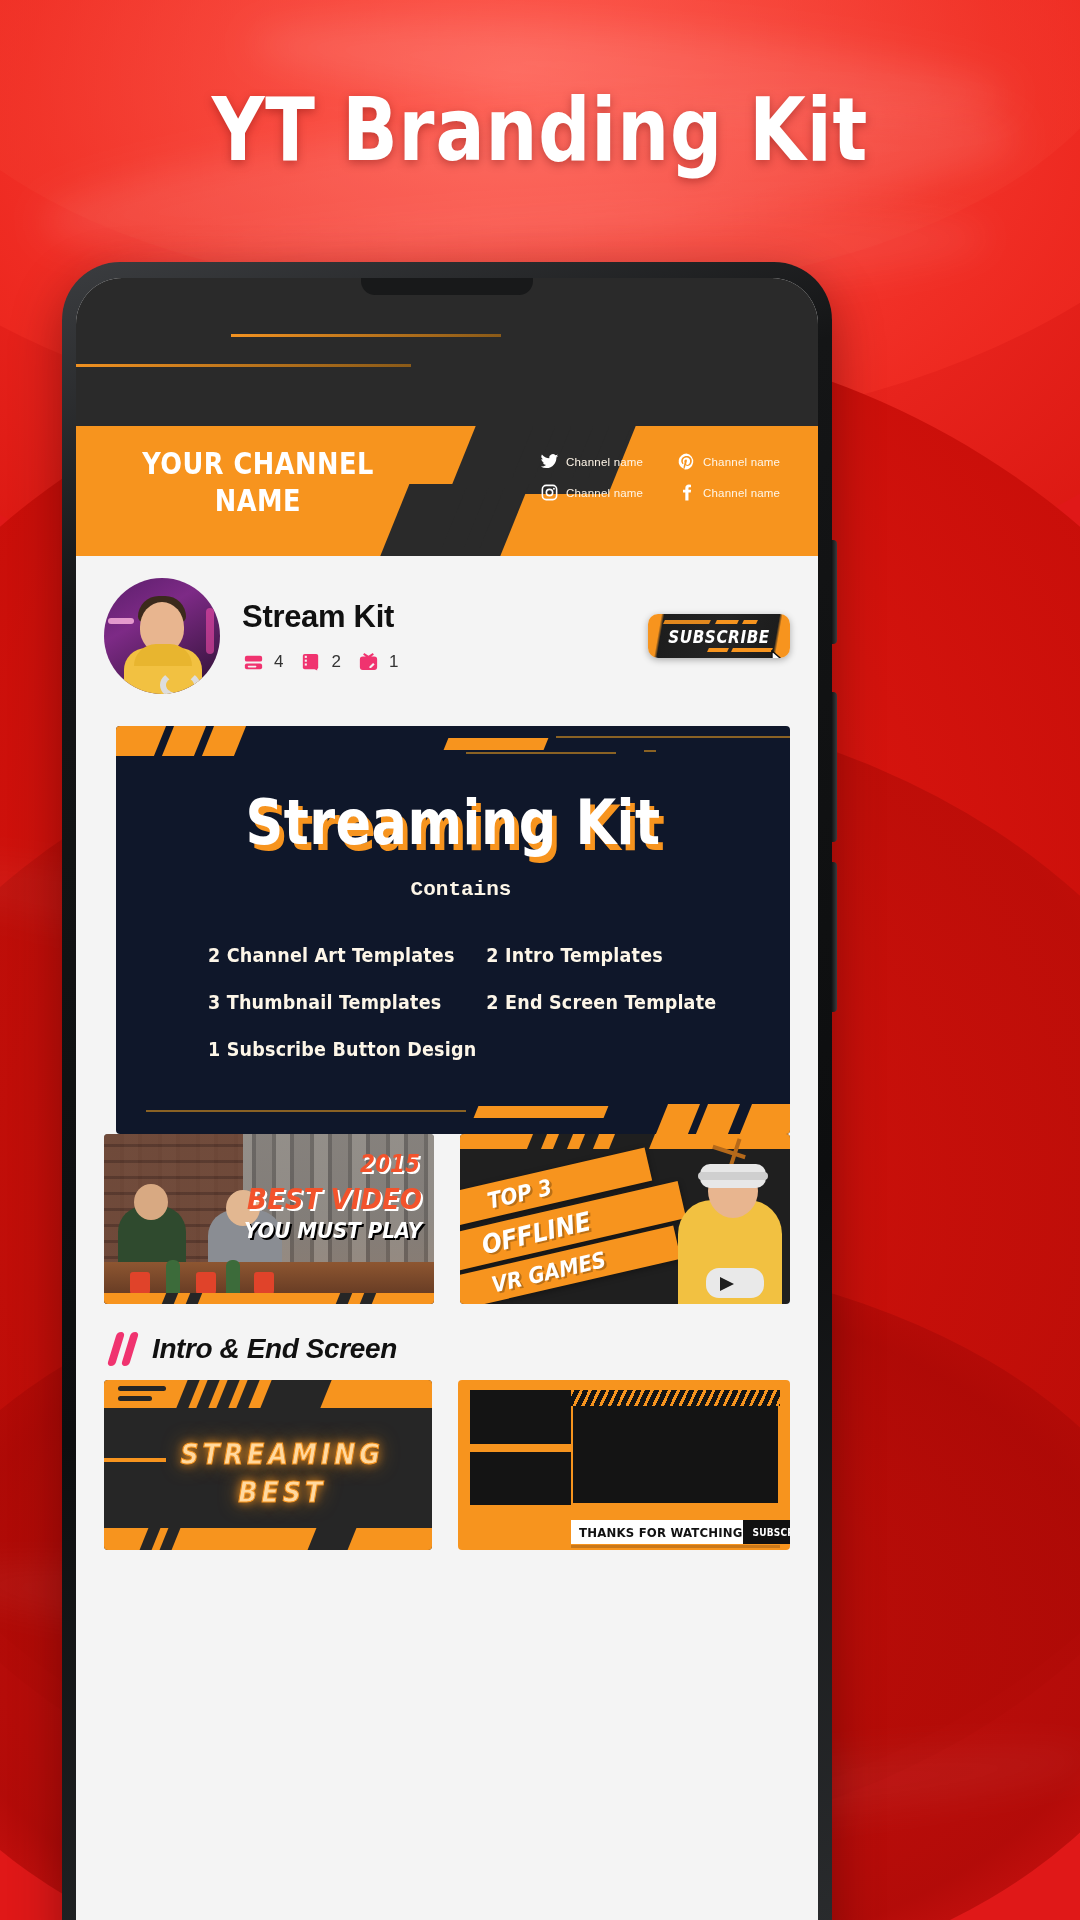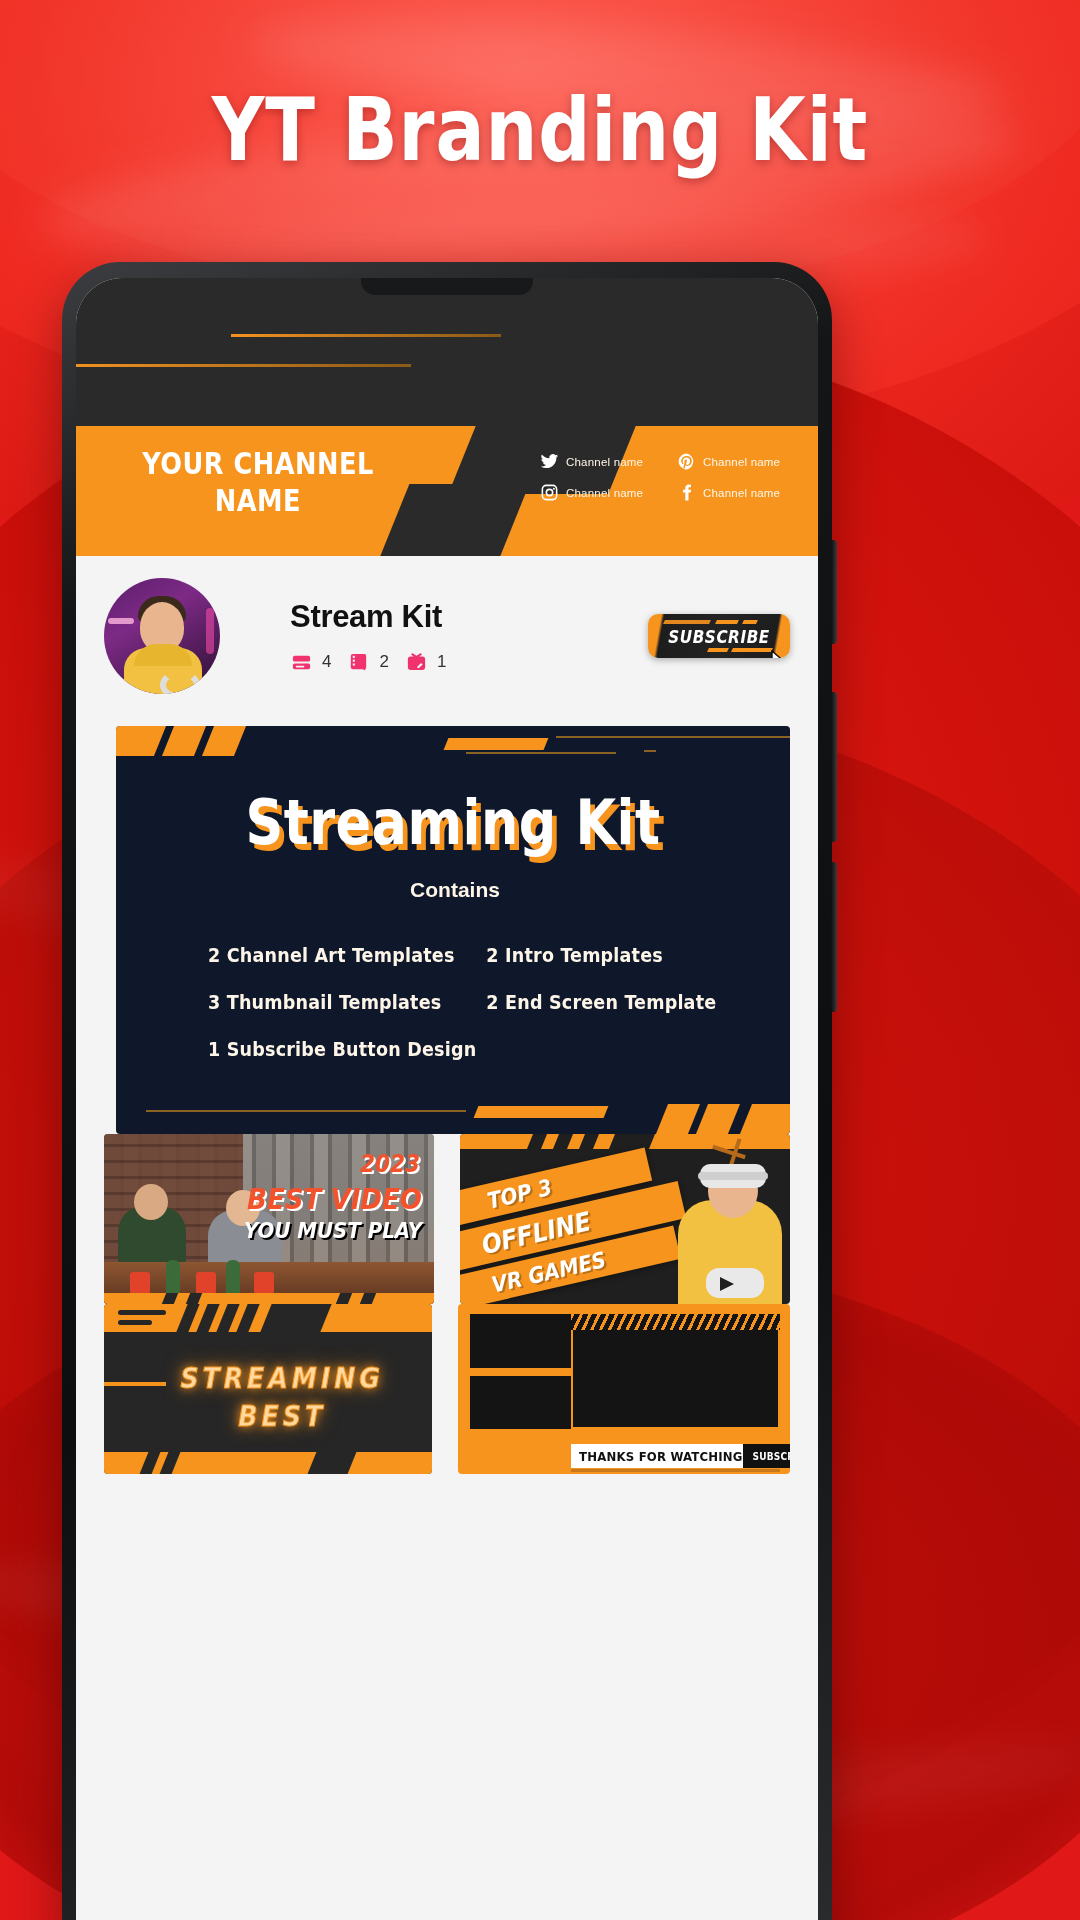--- a/index.html
+++ b/index.html
@@ -110,21 +110,21 @@
     position:relative;
   }
   #avatar .face { position:absolute; left:36px; top:24px; width:44px; height:50px; border-radius:50% 50% 45% 45%; background:#e8b58f; }
   #avatar .hair { position:absolute; left:34px; top:18px; width:48px; height:26px; border-radius:24px 24px 6px 6px; background:#3b2a1c; }
   #avatar .body { position:absolute; left:20px; top:70px; width:78px; height:52px; border-radius:22px 22px 0 0; background:#f2c141; }
   #avatar .hood { position:absolute; left:30px; top:66px; width:58px; height:22px; border-radius:26px 26px 0 0; background:#e8b52f; }
   #avatar .phones { position:absolute; left:56px; top:92px; width:40px; height:30px; border-radius:50%; border:6px solid #ddd; border-top-color:transparent; }
   #avatar .glowl { position:absolute; left:4px; top:40px; width:26px; height:6px; background:#ffb5e0; border-radius:3px; opacity:.8; }
   #avatar .glowr { position:absolute; right:6px; top:30px; width:8px; height:46px; background:#ff4fae; border-radius:4px; opacity:.55; }
 
-  #channel-meta { flex:1;margin-left:48px; }
+  #channel-meta { flex:1; }
   #channel-name {
     font-size:31px; font-weight:700; color:#111; letter-spacing:-.3px;
     font-family:"Liberation Sans",sans-serif; margin-bottom:16px;
   }
   #stats { display:flex; align-items:center; gap:16px; }
   .stat { display:flex; align-items:center; gap:9px; }
   .stat svg { width:23px; height:23px; fill:#f0336f; }
   .stat span { font-size:17px; color:#333; }
 
   #subscribe-btn {
@@ -158,23 +158,23 @@
   .kc-bar { position:absolute; height:12px; background:#f7941e; transform:skewX(-22deg); }
   #kit-title {
     position:absolute; top:60px; left:0; width:100%;
     text-align:center; font-size:62px; font-weight:700; color:#fff;
     font-family:"DejaVu Sans Condensed","Liberation Sans",sans-serif;
     transform:scaleX(.94);
     text-shadow:5px 6px 0 #f7941e;
     letter-spacing:.5px;
   }
   #kit-contains {
-    position:absolute; top:152px; left:2px; width:100%;
+    position:absolute; top:152px; left:8px; width:100%;
     text-align:center; color:#fdf6e8; font-size:21px; font-weight:700;
-    font-family:Liberation Sans, sans-serif;
+    font-family:Liberation Mono, monospace;
   }
   #kit-list {
     position:absolute; top:218px; left:92px; right:50px;
     display:grid; grid-template-columns:1fr 1fr; grid-row-gap:24px; grid-column-gap:10px;
   }
   #kit-list li {
     list-style:none; color:#fdf6e8; font-size:19.5px; font-weight:700;
     font-family:"DejaVu Sans Condensed","Liberation Sans",sans-serif;
     white-space:nowrap; letter-spacing:.2px;
   }
@@ -437,21 +437,21 @@
         <div class="p1"></div>
           <div class="p1h"></div>
         <div class="p2"></div>
           <div class="p2h"></div>
         <div class="table"></div>
         <div class="cup" style="left:26px;"></div>
         <div class="cup" style="left:92px;"></div>
         <div class="cup" style="left:150px;"></div>
         <div class="bottle" style="left:62px;"></div>
         <div class="bottle" style="left:122px;"></div>
-        <div class="t-year">2023</div>
+        <div class="t-year">2015</div>
         <div class="t-main">BEST VIDEO</div>
         <div class="t-sub">YOU MUST PLAY</div>
         <div class="botbar"></div>
         <div class="botslash" style="left:60px;"></div>
         <div class="botslash" style="left:84px;"></div>
         <div class="botslash" style="right:60px;"></div>
         <div class="botslash" style="right:84px;"></div>
       </div>
 
       <div class="thumb" id="thumb2">
@@ -468,20 +468,27 @@
         <div class="person">
           <div class="hoodie"></div>
             <div class="head"></div>
           <div class="vrset"></div>
             <div class="vrstrap"></div>
         </div>
         <div class="vricon"></div>
       </div>
     </div>
 
+    <div class="section-head">
+      <span class="slash-icon">
+          <i></i>
+          <i></i>
+        </span>
+      <span class="section-title">Intro &amp; End Screen</span>
+    </div>
 
     <div class="thumb-grid">
       <div class="thumb" id="intro-screen">
         <div class="ib-top"></div>
         <div class="ib-notch" style="left:78px;width:12px;"></div>
         <div class="ib-notch" style="left:98px;width:12px;"></div>
         <div class="ib-notch" style="left:118px;width:12px;"></div>
         <div class="ib-notch" style="left:138px;width:12px;"></div>
         <div class="ib-notch" style="left:162px;width:60px;"></div>
         <div class="ib-dash" style="top:6px;width:48px;"></div>

